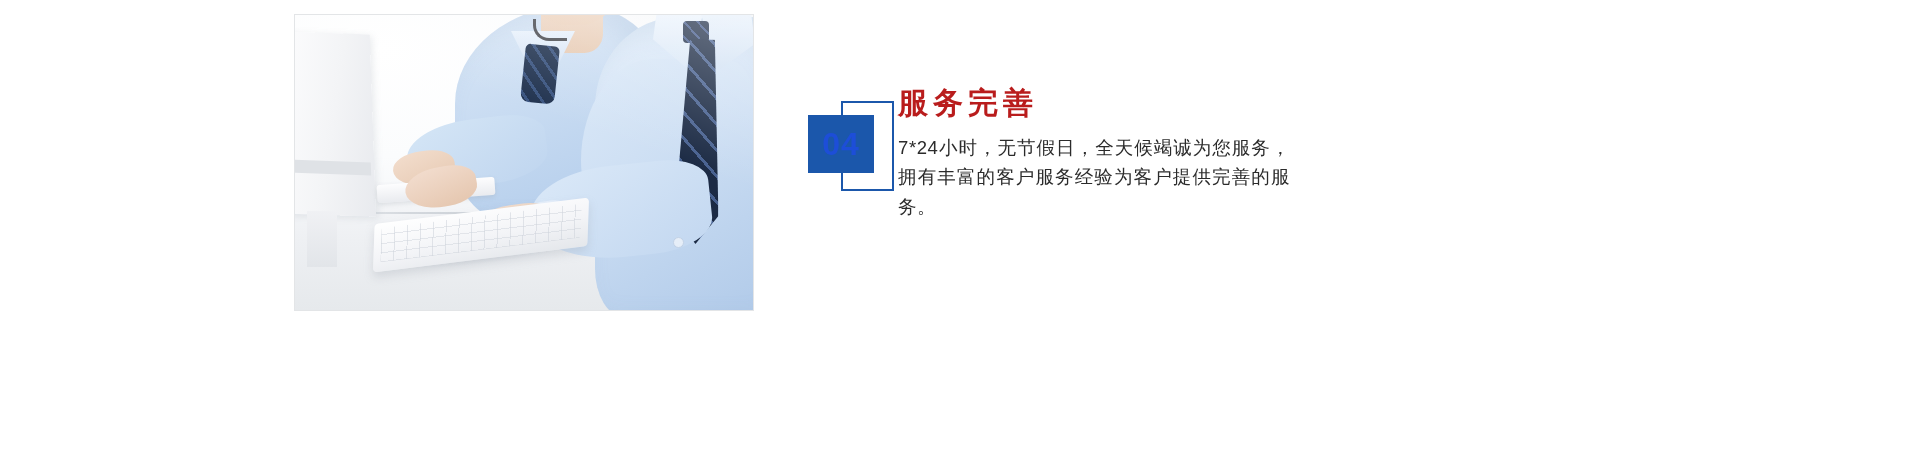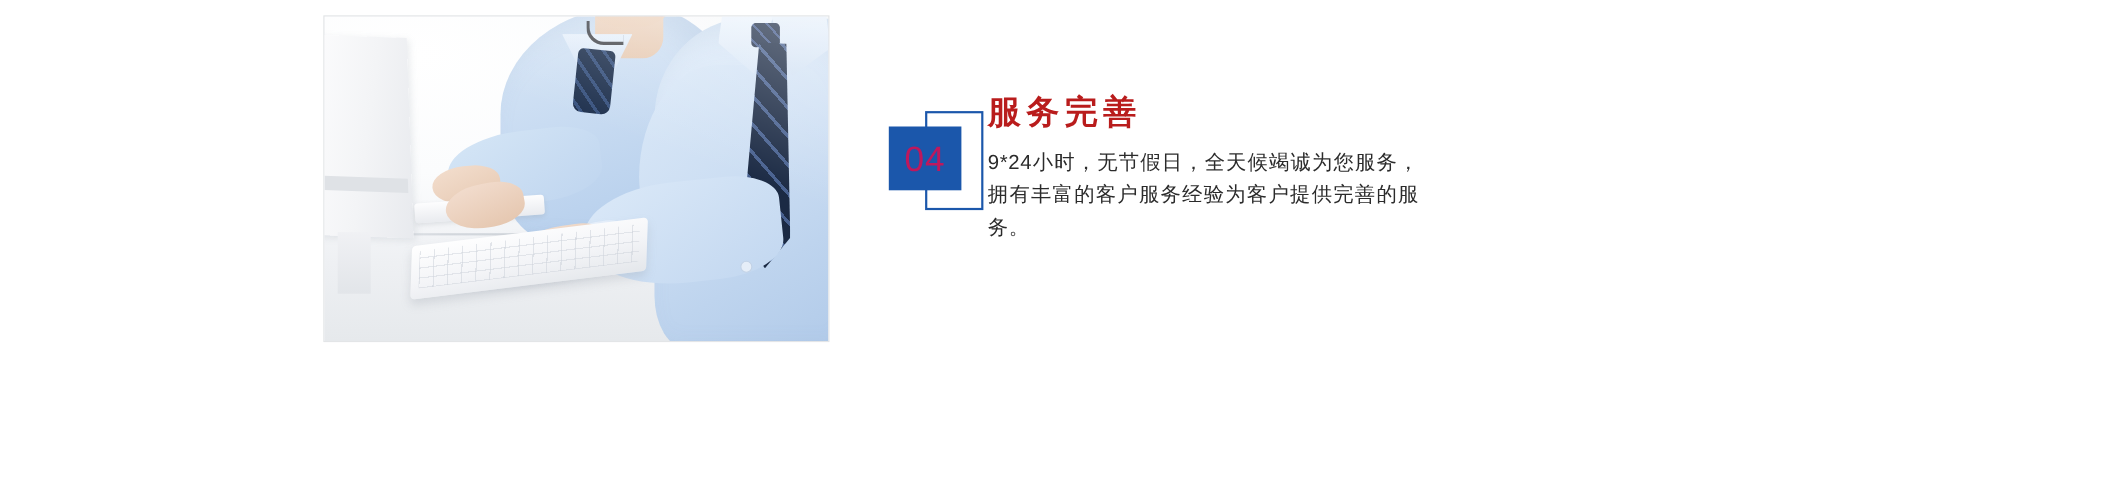--- a/index.html
+++ b/index.html
@@ -355,23 +355,23 @@
   }
   .badge-number {
     position: absolute;
     left: 0;
     top: 14px;
     width: 66px;
     height: 58px;
     display: flex;
     align-items: center;
     justify-content: center;
-    color: #be185d;
+    color: #1d4ed8;
     font-size: 32px;
-    font-weight: 400;
+    font-weight: 700;
     letter-spacing: 1px;
     line-height: 1;
   }
 
   .text-col {
     position: absolute;
     left: 90px;
     top: 0;
     width: 400px;
   }
@@ -444,18 +444,18 @@
   <div class="content">
 
     <div class="badge-wrap">
       <div class="badge-outline"></div>
       <div class="badge-fill"></div>
       <div class="badge-number">04</div>
     </div>
 
     <div class="text-col">
       <div class="title">服务完善</div>
-      <div class="desc">9*24小时，无节假日，全天候竭诚为您服务，拥有丰富的客户服务经验为客户提供完善的服务。</div>
+      <div class="desc">7*24小时，无节假日，全天候竭诚为您服务，拥有丰富的客户服务经验为客户提供完善的服务。</div>
     </div>
 
   </div>
 
 </div>
 
 </body></html>

